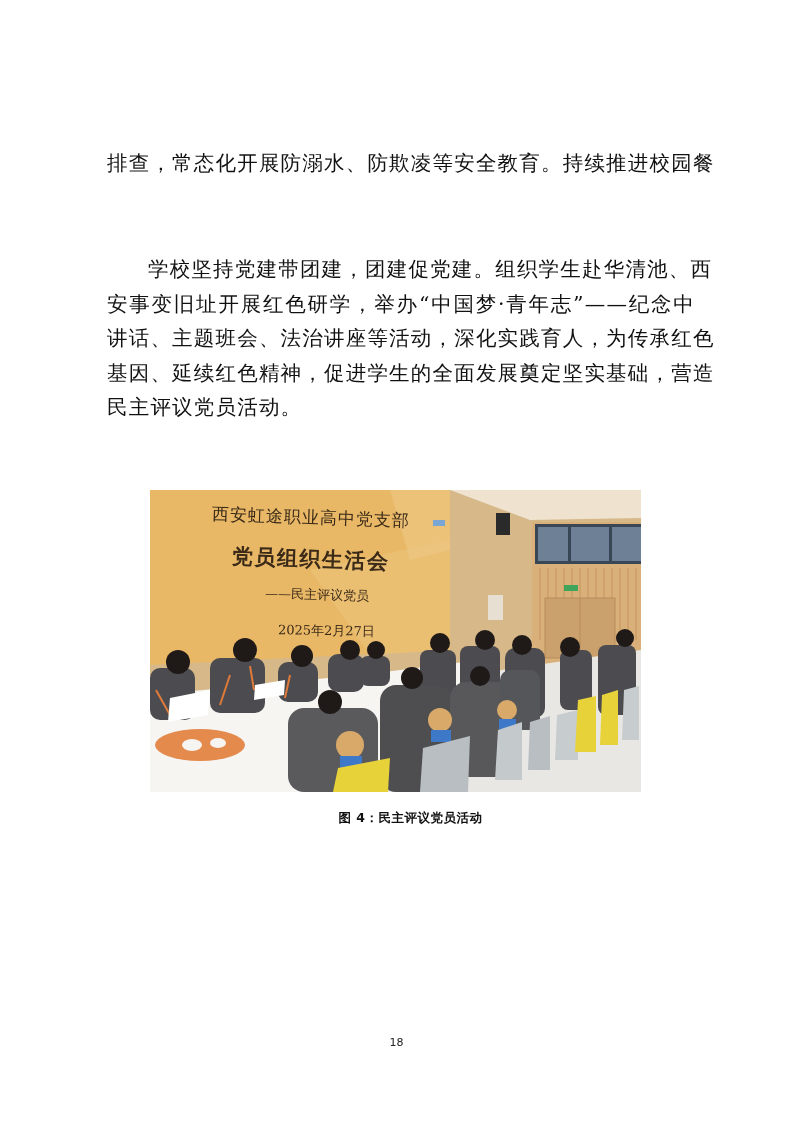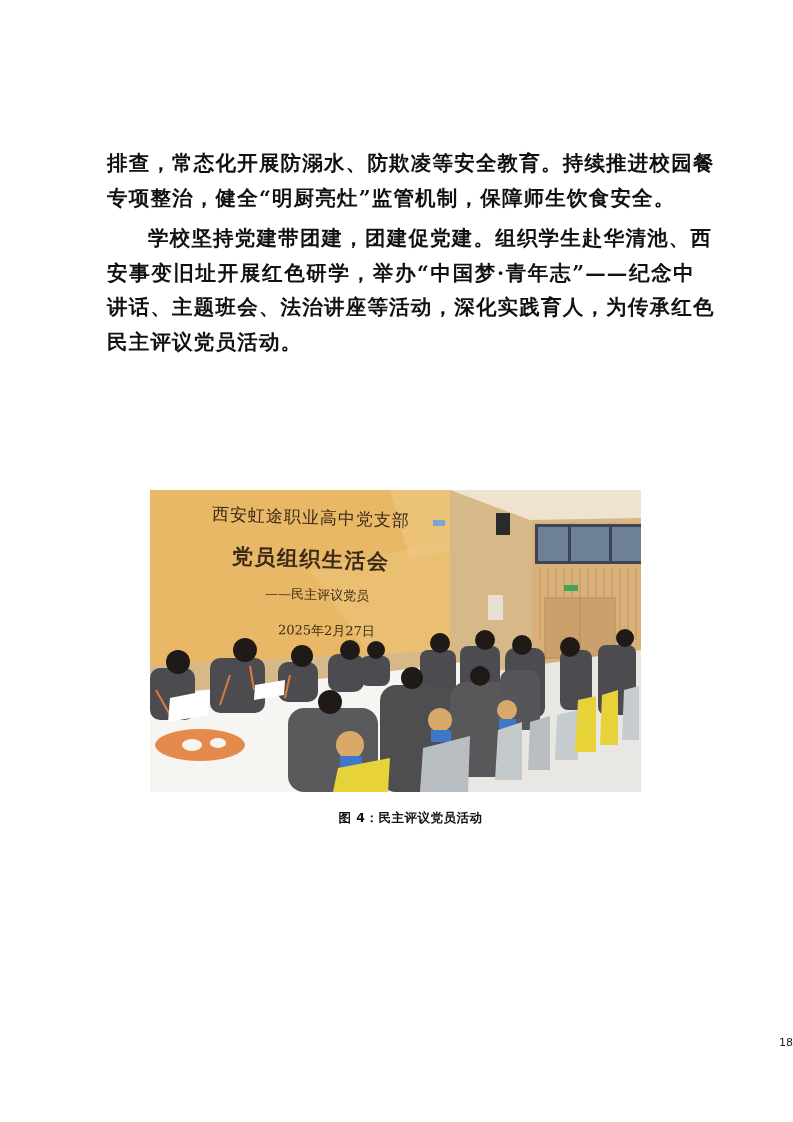--- a/index.html
+++ b/index.html
@@ -1,54 +1,54 @@
 <!DOCTYPE html>
 <html><head>
   <meta charset="utf-8">
   <style>
     html, body { margin: 0; padding: 0; background: #ffffff; }
     body { width: 793px; height: 1122px; position: relative; overflow: hidden;
       font-family: "DejaVu Serif", "Liberation Serif", serif; color: #111; }
     .para { position: absolute; left: 107px; width: 588px; font-size: 20.5px;
       line-height: 34.5px; letter-spacing: 1.2px; text-align: justify; margin: 0; }
-    .para .line { display: block; white-space: nowrap; text-align-last: justify; font-weight: bold; }
+    .para .line { display: block; white-space: nowrap; text-align-last: justify; }
     .para .line.last { text-align-last: left; }
-    .para .indent { padding-left: 41px; }
+    .para .indent { padding-left: 41px; margin-top: 31px; }
     #p1 { top: 146px; }
     #p2 { top: 221px; }
 
     .photo { position: absolute; left: 150px; top: 490px; width: 491px; height: 302px;
       overflow: hidden; background: #d7b98a; }
     .photo svg { display: block; }
     .screen-text { position: absolute; font-family: "DejaVu Serif", serif; color: #3b2a18; white-space: nowrap; }
     .st1 { left: 62px; top: 16px; font-size: 17px; letter-spacing: 1px; transform: rotate(2deg); }
     .st2 { left: 82px; top: 55px; font-size: 21px; font-weight: bold; letter-spacing: 1.5px; transform: rotate(2deg); }
     .st3 { left: 115px; top: 96px; font-size: 13px; transform: rotate(1.5deg); }
     .st4 { left: 128px; top: 132px; font-size: 13px; transform: rotate(1deg); }
 
     .caption { position: absolute; top: 810px; left: 14px; width: 793px; text-align: center;
       font-family: "DejaVu Sans", "Liberation Sans", sans-serif; font-size: 12.5px; font-weight: bold;
       letter-spacing: 0.5px; color: #111; }
-    .page-number { position: absolute; top: 1036px; left: 0; width: 793px; text-align: right;
+    .page-number { position: absolute; top: 1036px; left: 0; width: 793px; text-align: center;
       font-family: "DejaVu Sans", sans-serif; font-size: 11px; color: #222; }
   </style>
 </head>
 <body>
 
 <div>
 
   <p class="para" id="p1">
     <span class="line">排查，常态化开展防溺水、防欺凌等安全教育。持续推进校园餐</span>
-    <span class="line last">专项整治，健全“明厨亮灶”监管机制，保障师生饮食安全。</span>
   </p>
 
   <p class="para" id="p2">
     <span class="line indent">学校坚持党建带团建，团建促党建。组织学生赴华清池、西</span>
     <span class="line">安事变旧址开展红色研学，举办“中国梦·青年志”——纪念中</span>
     <span class="line">讲话、主题班会、法治讲座等活动，深化实践育人，为传承红色</span>
+    <span class="line">基因、延续红色精神，促进学生的全面发展奠定坚实基础，营造</span>
     <span class="line last">民主评议党员活动。</span>
   </p>
 
   <div class="photo">
     <svg width="491" height="302" viewBox="0 0 491 302" xmlns="http://www.w3.org/2000/svg">
 
       <rect x="0" y="0" width="491" height="302" fill="#d6b889"></rect>
 
       <polygon points="300,0 491,0 491,28 380,30" fill="#efe3cf"></polygon>
 

